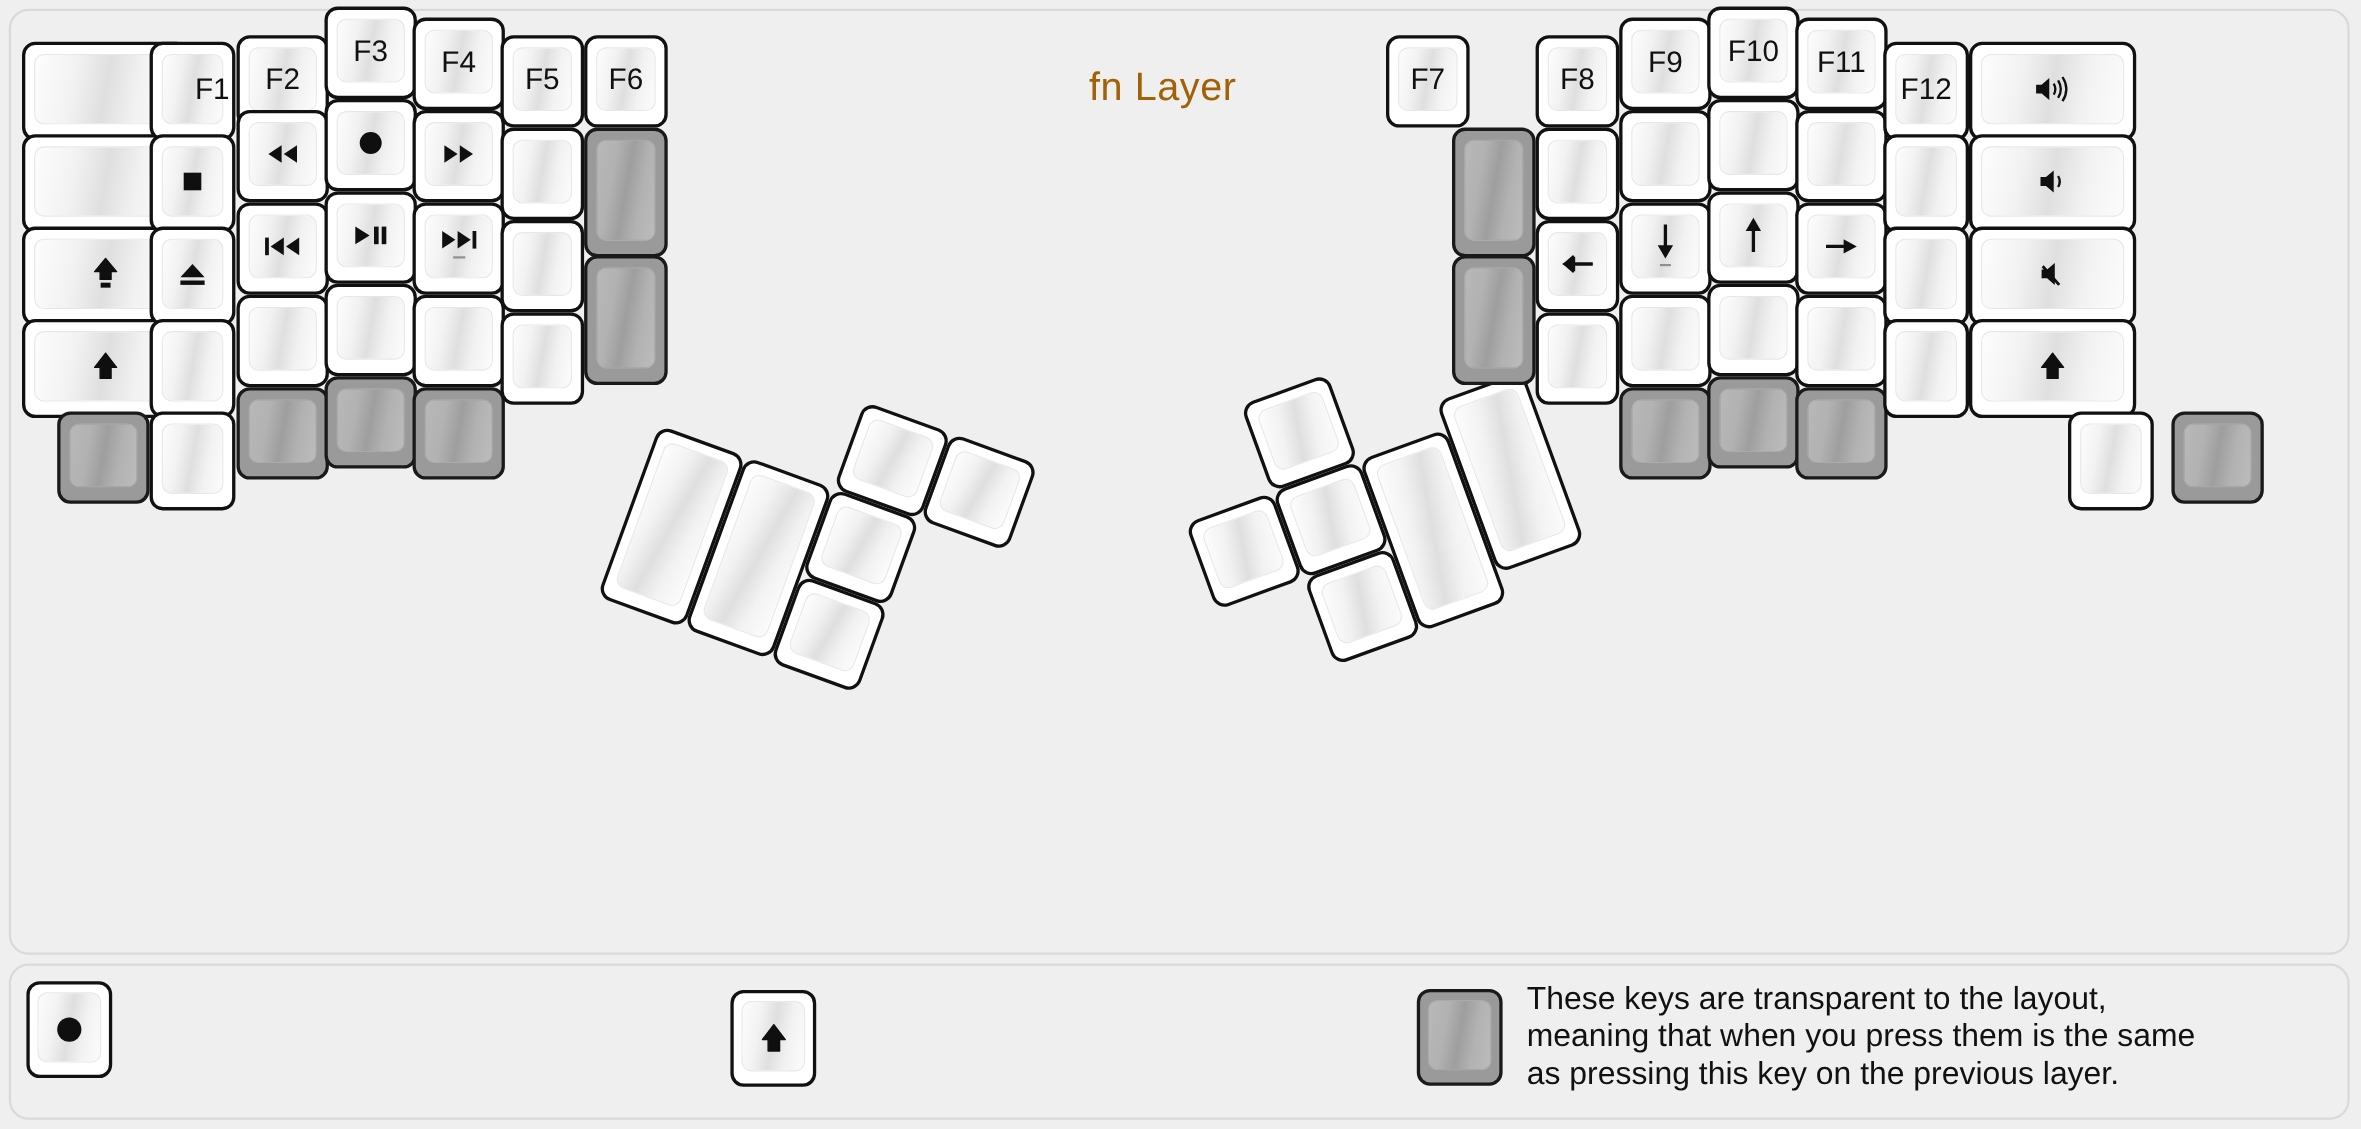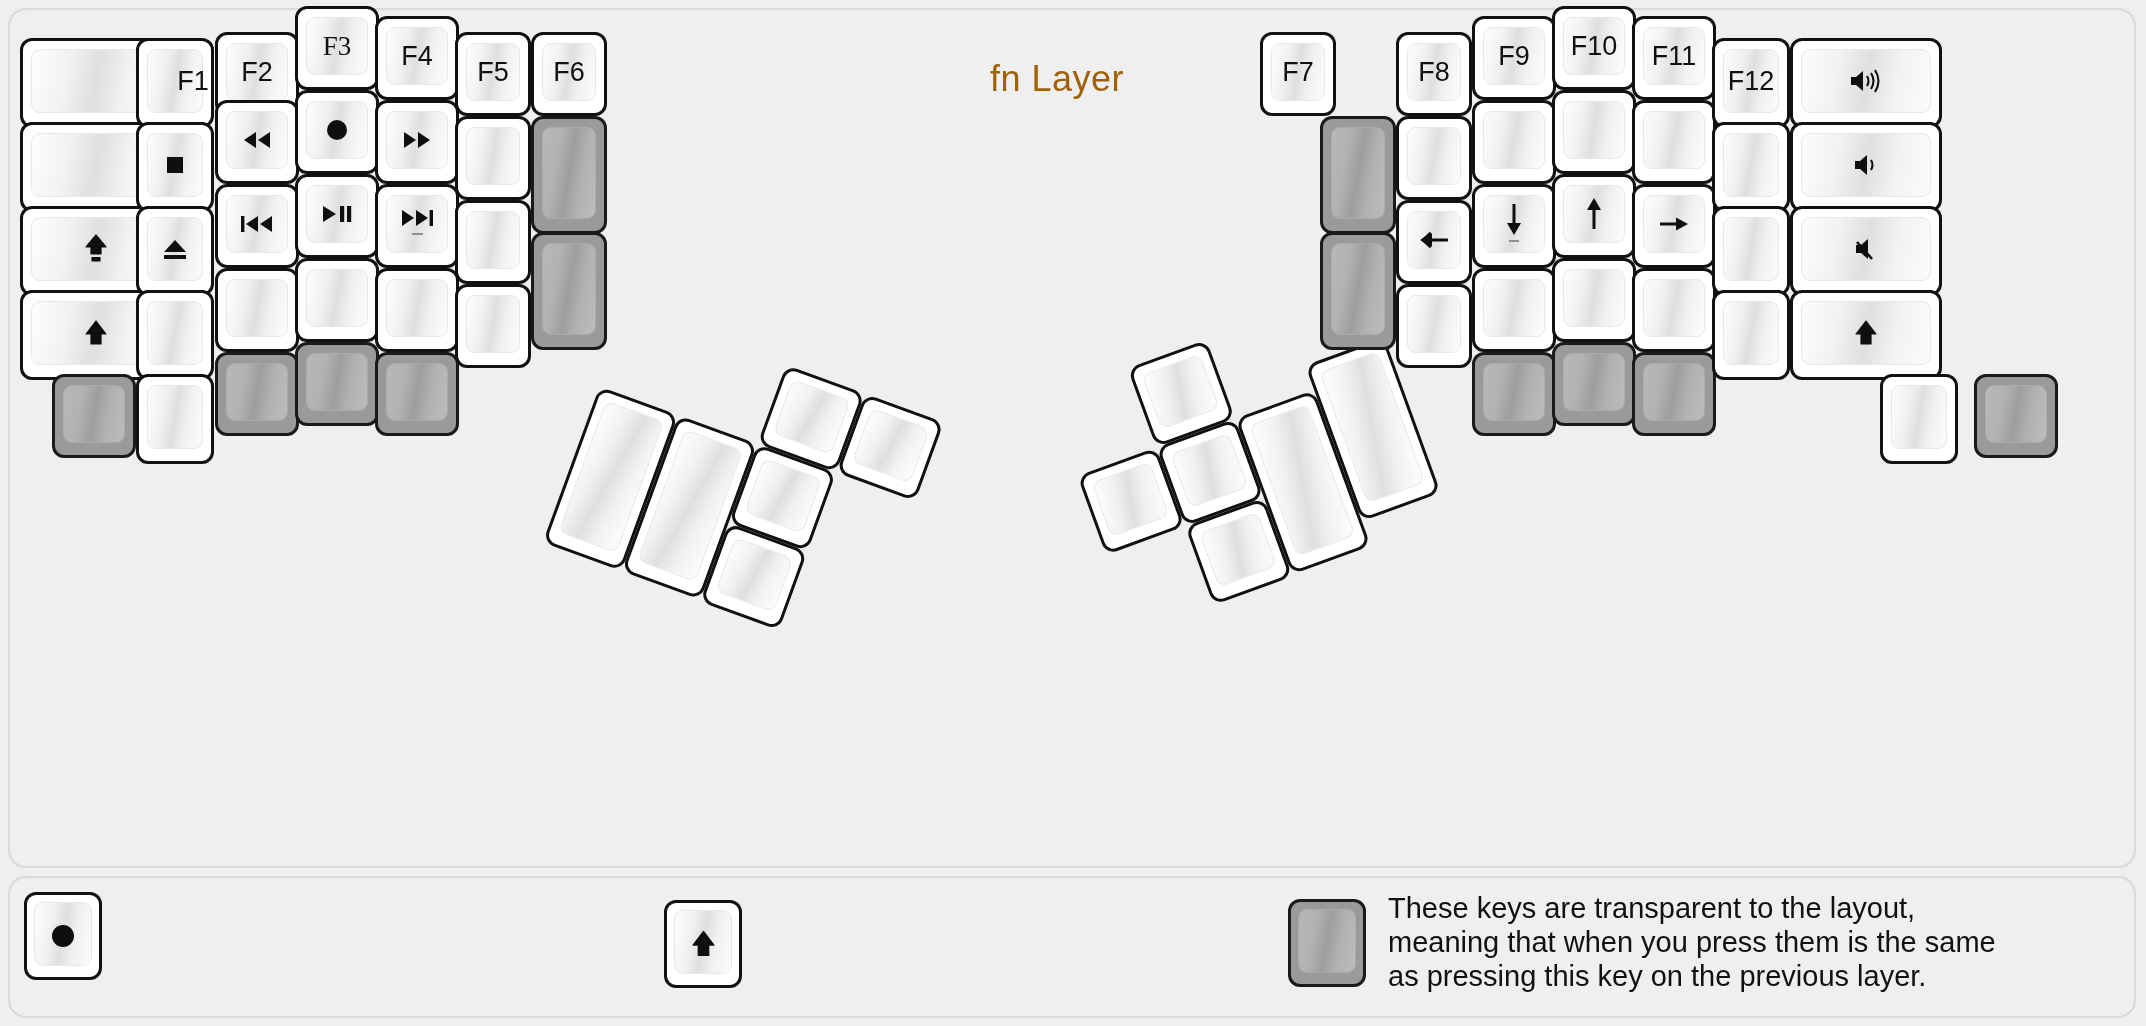--- a/index.html
+++ b/index.html
@@ -184,21 +184,21 @@
     </div>
   <div class="key" style="left:215px;top:268px;width:84px;height:84px;">
       <span class="cap"></span>
       <span class="lbl"></span>
     </div>
   <div class="key trans" style="left:215px;top:352px;width:84px;height:84px;">
       <span class="cap"></span>
       <span class="lbl"></span>
     </div>
 
-  <div class="key" style="left:295px;top:6px;width:84px;height:84px;font-family:Liberation Serif, serif;">
+  <div class="key" style="left:295px;top:6px;width:84px;height:84px;">
       <span class="cap"></span>
       <span class="lbl">F3</span>
     </div>
   <div class="key" style="left:295px;top:90px;width:84px;height:84px;">
       <span class="cap"></span>
       <span class="lbl">
     <svg class="gly" width="24" height="24" viewBox="0 0 24 24">
           <circle cx="12" cy="12" r="10" fill="#0f0f0f"></circle>
         </svg>
   </span>

